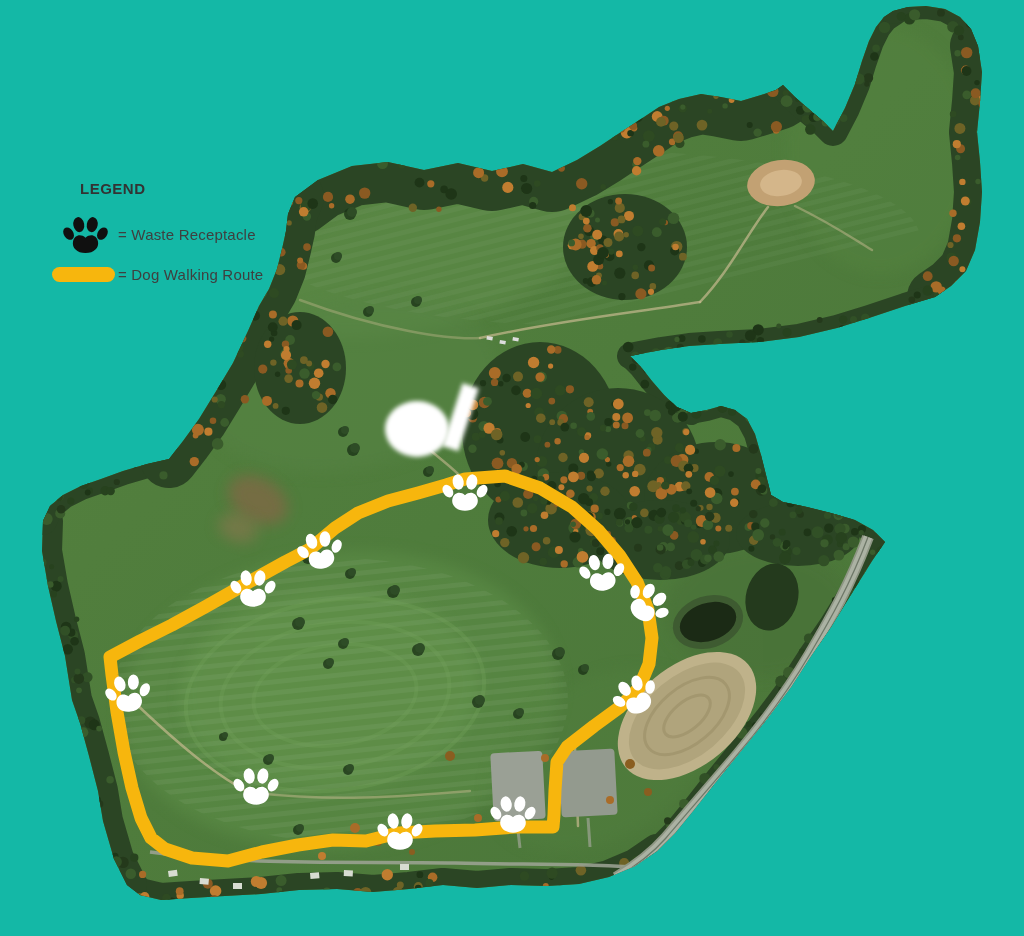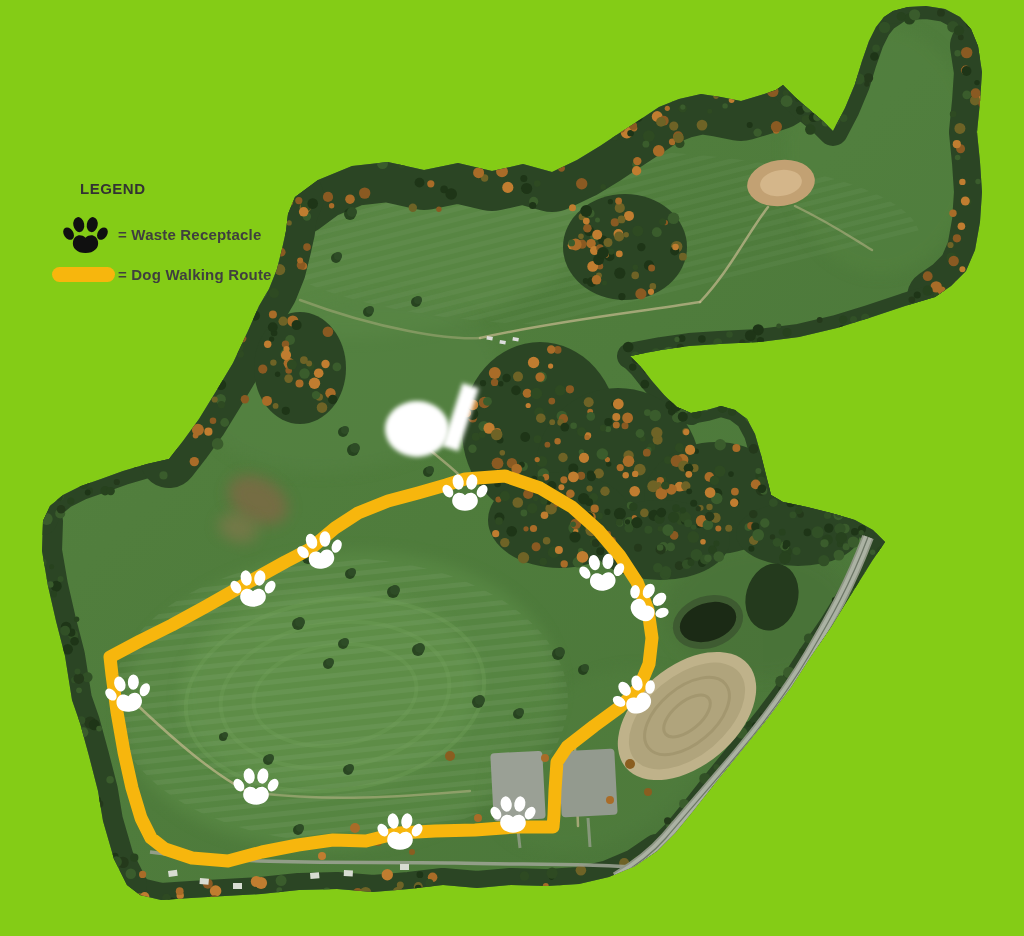--- a/index.html
+++ b/index.html
@@ -1,23 +1,23 @@
 <!DOCTYPE html>
 <html><head>
 <meta charset="utf-8">
 <style>
   html,body{margin:0;padding:0;background:#ffffff;}
-  .stage{position:relative;width:1024px;height:936px;background:#84cc16;overflow:hidden;
+  .stage{position:relative;width:1024px;height:936px;background:#14b8a6;overflow:hidden;
          font-family:"Liberation Sans",sans-serif;}
   .map-svg{position:absolute;left:0;top:0;}
   .legend{position:absolute;left:52px;top:180px;color:#3b3b3b;}
   .legend-title{font-size:15px;font-weight:700;letter-spacing:.5px;margin:0 0 16px 28px;color:#333;}
   .legend-row{display:flex;align-items:center;margin-bottom:10px;}
   .icon-slot{width:66px;display:flex;align-items:center;}
-  .legend-label{font-size:15px;font-weight:700;letter-spacing:.2px;color:#3f3f3f;white-space:nowrap;}
+  .legend-label{font-size:15px;font-weight:400;letter-spacing:.2px;color:#3f3f3f;white-space:nowrap;}
   .paw-svg{margin-left:10px;}
   .route-swatch{width:63px;height:15px;border-radius:8px;}
 </style>
 </head>
 <body>
 
 <div class="stage">
 
   <svg id="map-svg" class="map-svg" width="1024" height="936" viewBox="0 0 1024 936">
     <defs>

